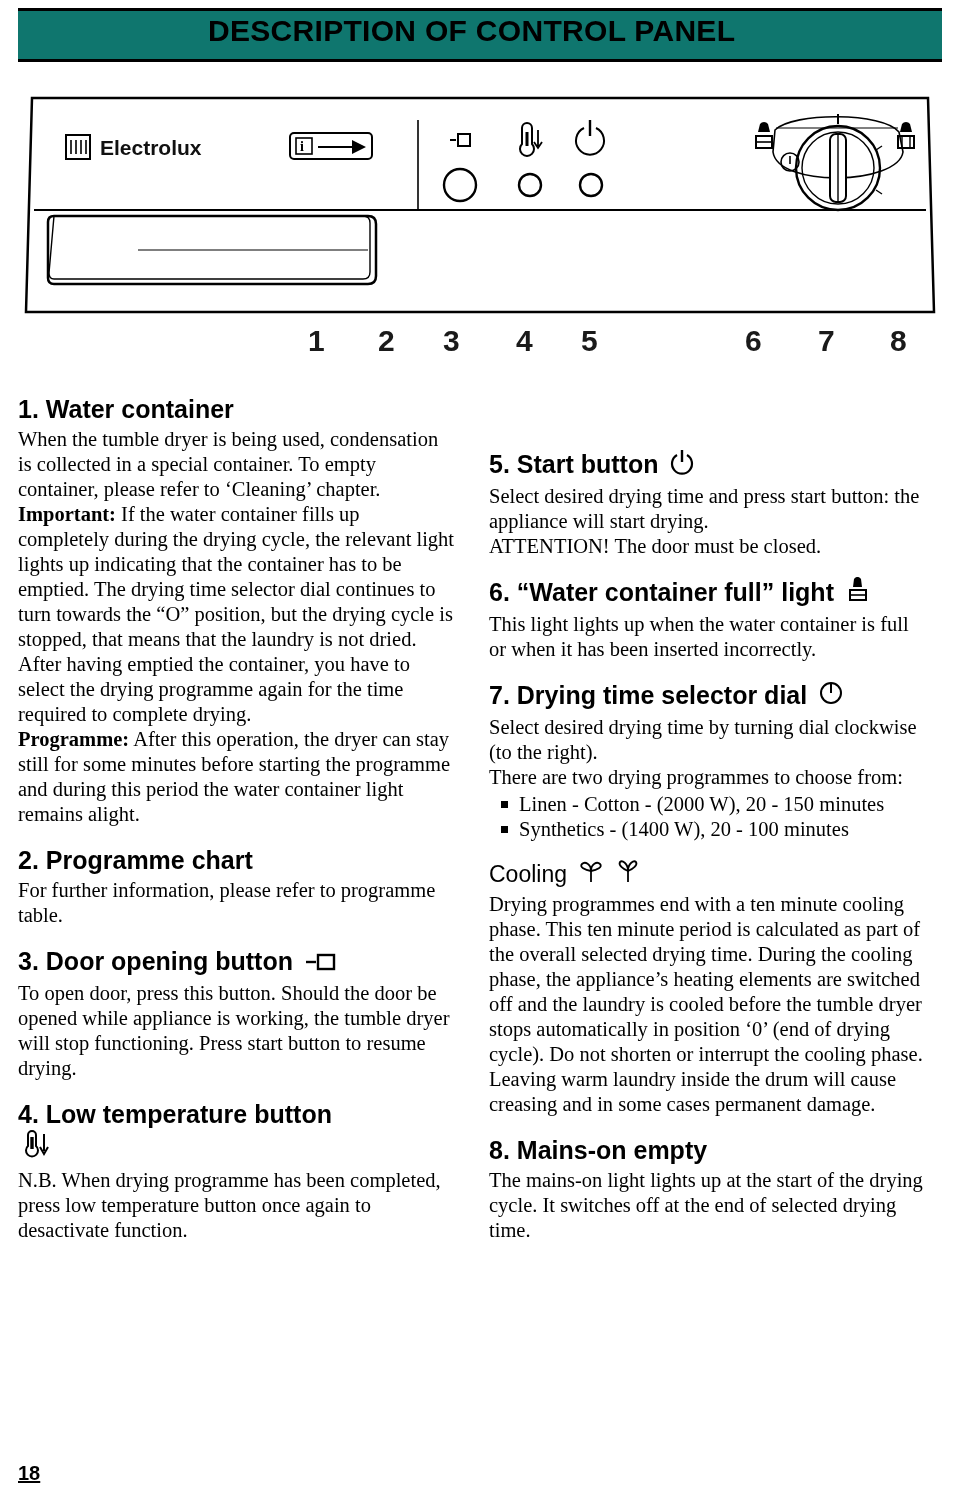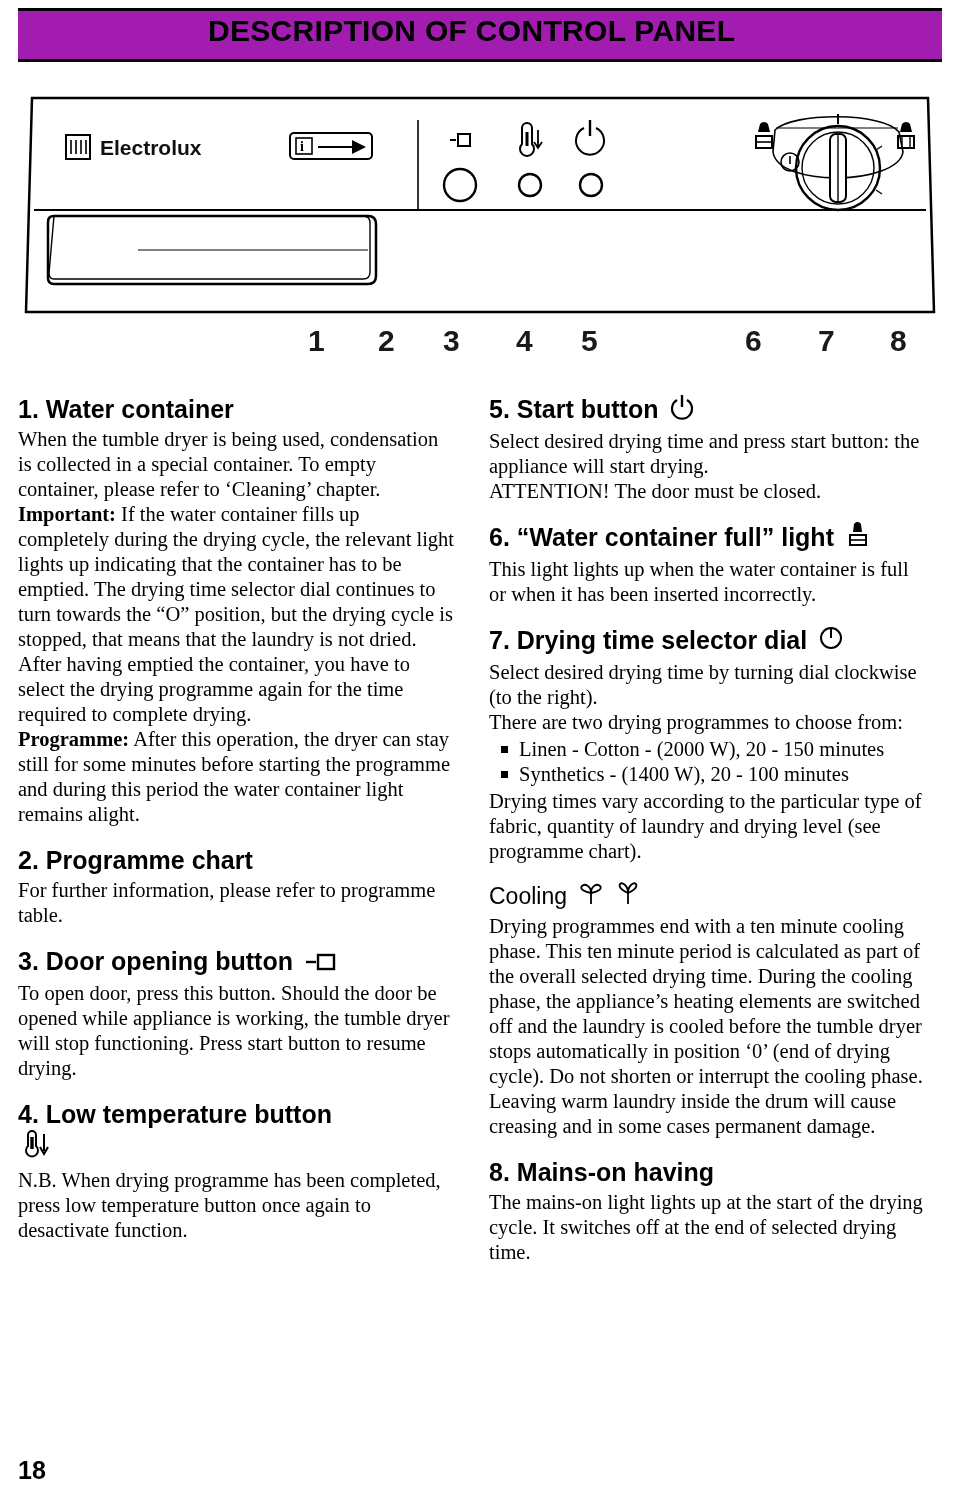--- a/index.html
+++ b/index.html
@@ -21,21 +21,21 @@
     height: 1487px;
     box-sizing: border-box;
     padding: 0 18px;
   }
 
   
   .header-band {
     position: relative;
     margin: 8px 0 0 0;
     height: 54px;
-    background: #a21caf;
+    background: #0f766e;
   }
   .header-rule-top {
     position: absolute;
     left: 0; right: 0; top: 0;
     height: 3px;
     background: #000;
   }
   .header-rule-bottom {
     position: absolute;
     left: 0; right: 0; bottom: 0;
@@ -81,20 +81,21 @@
     position: absolute;
     top: 0;
   }
 
   
   .columns {
     position: relative;
     margin-top: 10px;
     display: flex;
     gap: 34px;
+    align-items: flex-end;
   }
   .col {
     width: 437px;
   }
   .col p,
   .col ul {
     margin: 0;
     font-size: 20.5px;
     line-height: 25px;
     text-align: left;
@@ -143,21 +144,22 @@
     margin-left: 4px;
   }
 
   
   .page-number {
     position: absolute;
     left: 18px;
     bottom: 10px;
     font-family: "Liberation Sans", sans-serif;
     font-weight: bold;
-    font-size: 25px;
+    font-size: 20px;
+    text-decoration: underline;
   }
 </style>
 </head>
 <body>
 
 <div class="page">
 
   <div class="header-band">
     <div class="header-rule-top"></div>
     <div class="header-rule-bottom"></div>
@@ -332,21 +334,20 @@
             <path d="M13,4 L13,13" stroke="#000" stroke-width="2"></path>
           </svg>
         </span>
       </h2>
       <p>Select desired drying time by turning dial clockwise (to the right).</p>
       <p>There are two drying programmes to choose from:</p>
       <ul class="bullets">
         <li>Linen - Cotton - (2000 W), 20 - 150 minutes</li>
         <li>Synthetics - (1400 W), 20 - 100 minutes</li>
       </ul>
-      <p>Drying times vary according to the particular type of fabric, quantity of laundry and drying level (see programme chart).</p>
 
       <h2 class="sub">
         <span>Cooling</span>
         <span class="inline-icon">
           <svg width="28" height="26" viewBox="0 0 28 26" xmlns="http://www.w3.org/2000/svg">
             <path d="M14,13 C14,6 8,3 5,6 C2,9 8,12 14,13 Z" fill="none" stroke="#000" stroke-width="1.8"></path>
             <path d="M14,13 C20,12 26,9 23,6 C20,3 14,6 14,13 Z" fill="none" stroke="#000" stroke-width="1.8"></path>
             <path d="M14,13 L14,24" stroke="#000" stroke-width="1.8"></path>
           </svg>
         </span>
@@ -355,20 +356,20 @@
             <path d="M12,13 C12,5 6,2 4,4 C2,7 7,11 12,13 Z" fill="none" stroke="#000" stroke-width="1.8"></path>
             <path d="M12,13 C17,11 22,7 20,4 C18,2 12,5 12,13 Z" fill="none" stroke="#000" stroke-width="1.8"></path>
             <path d="M12,13 L12,24" stroke="#000" stroke-width="1.8"></path>
           </svg>
         </span>
       </h2>
       <p>Drying programmes end with a ten minute cooling phase. This ten minute period is calculated as part of the overall selected drying time. During the cooling phase, the appliance’s heating elements are switched off and the laundry is cooled before the tumble dryer stops automatically in position ‘0’ (end of drying cycle). Do not shorten or interrupt the cooling phase. Leaving warm laundry inside the drum will cause creasing and in some cases permanent damage.</p>
 
       <h2 class="item">
         <span class="num">8.</span>
-        <span>Mains-on having</span>
+        <span>Mains-on empty</span>
       </h2>
       <p>The mains-on light lights up at the start of the drying cycle. It switches off at the end of selected drying time.</p>
     </div>
   </div>
 
   <div class="page-number">18</div>
 </div>
 
 </body></html>

